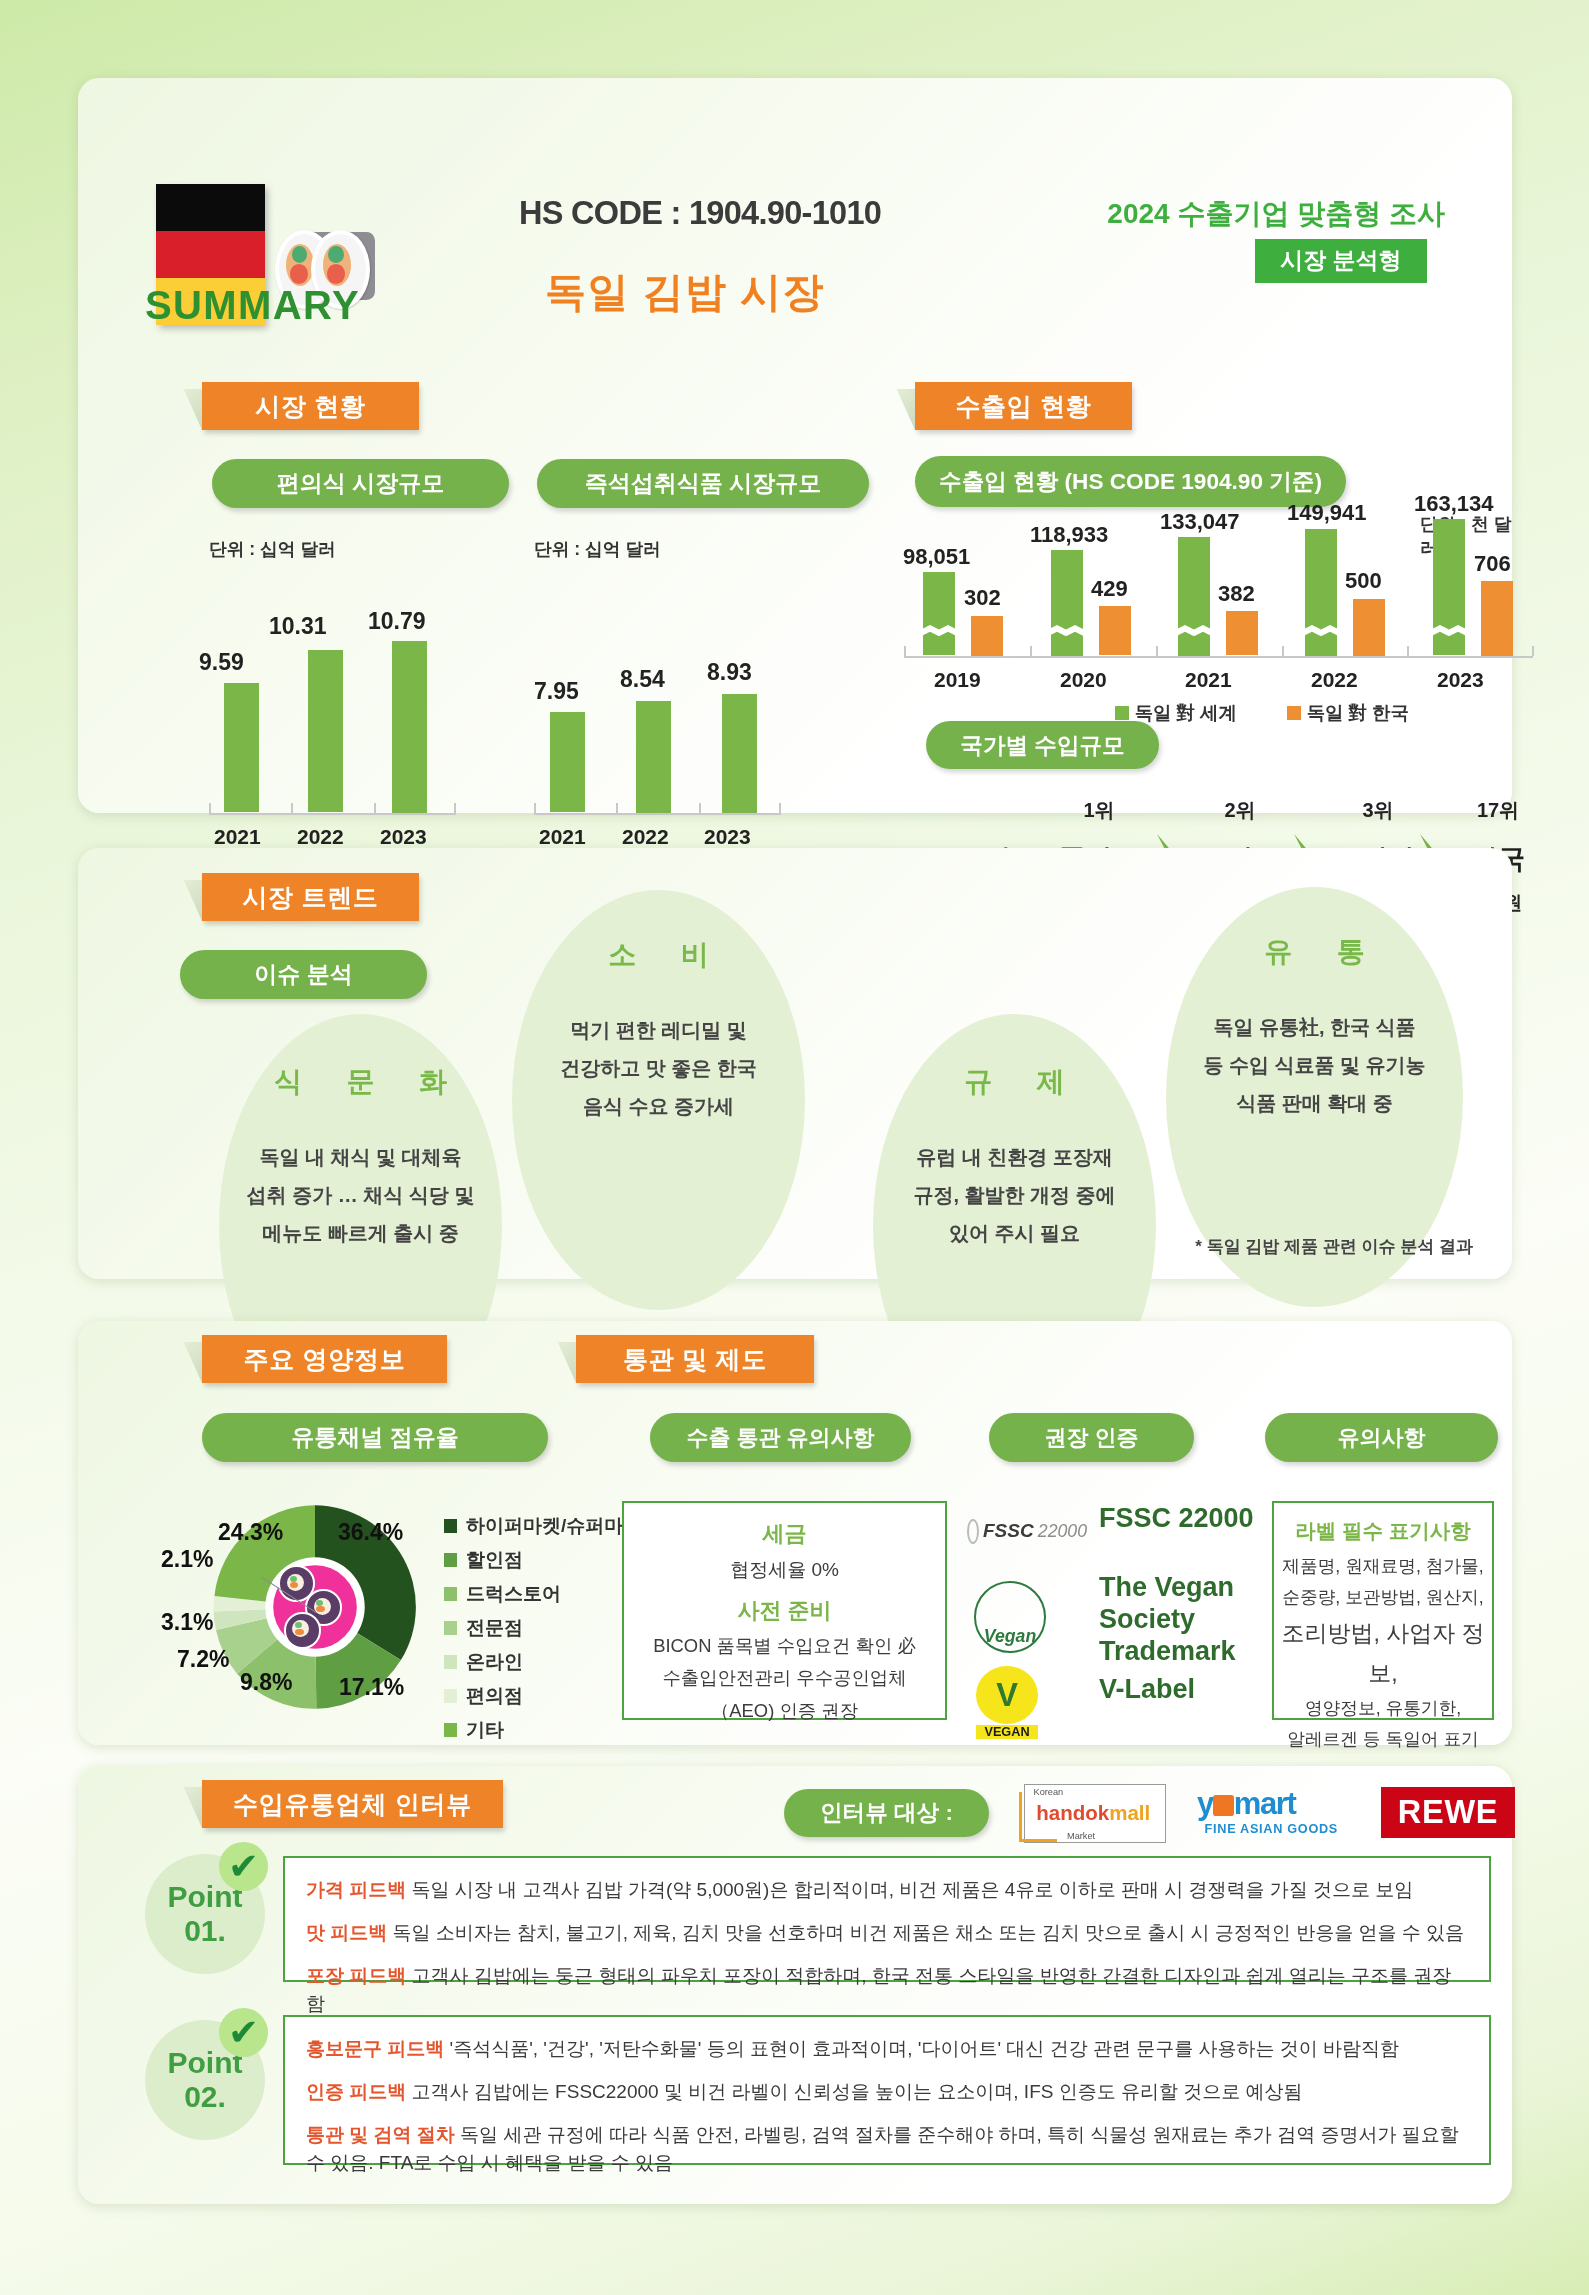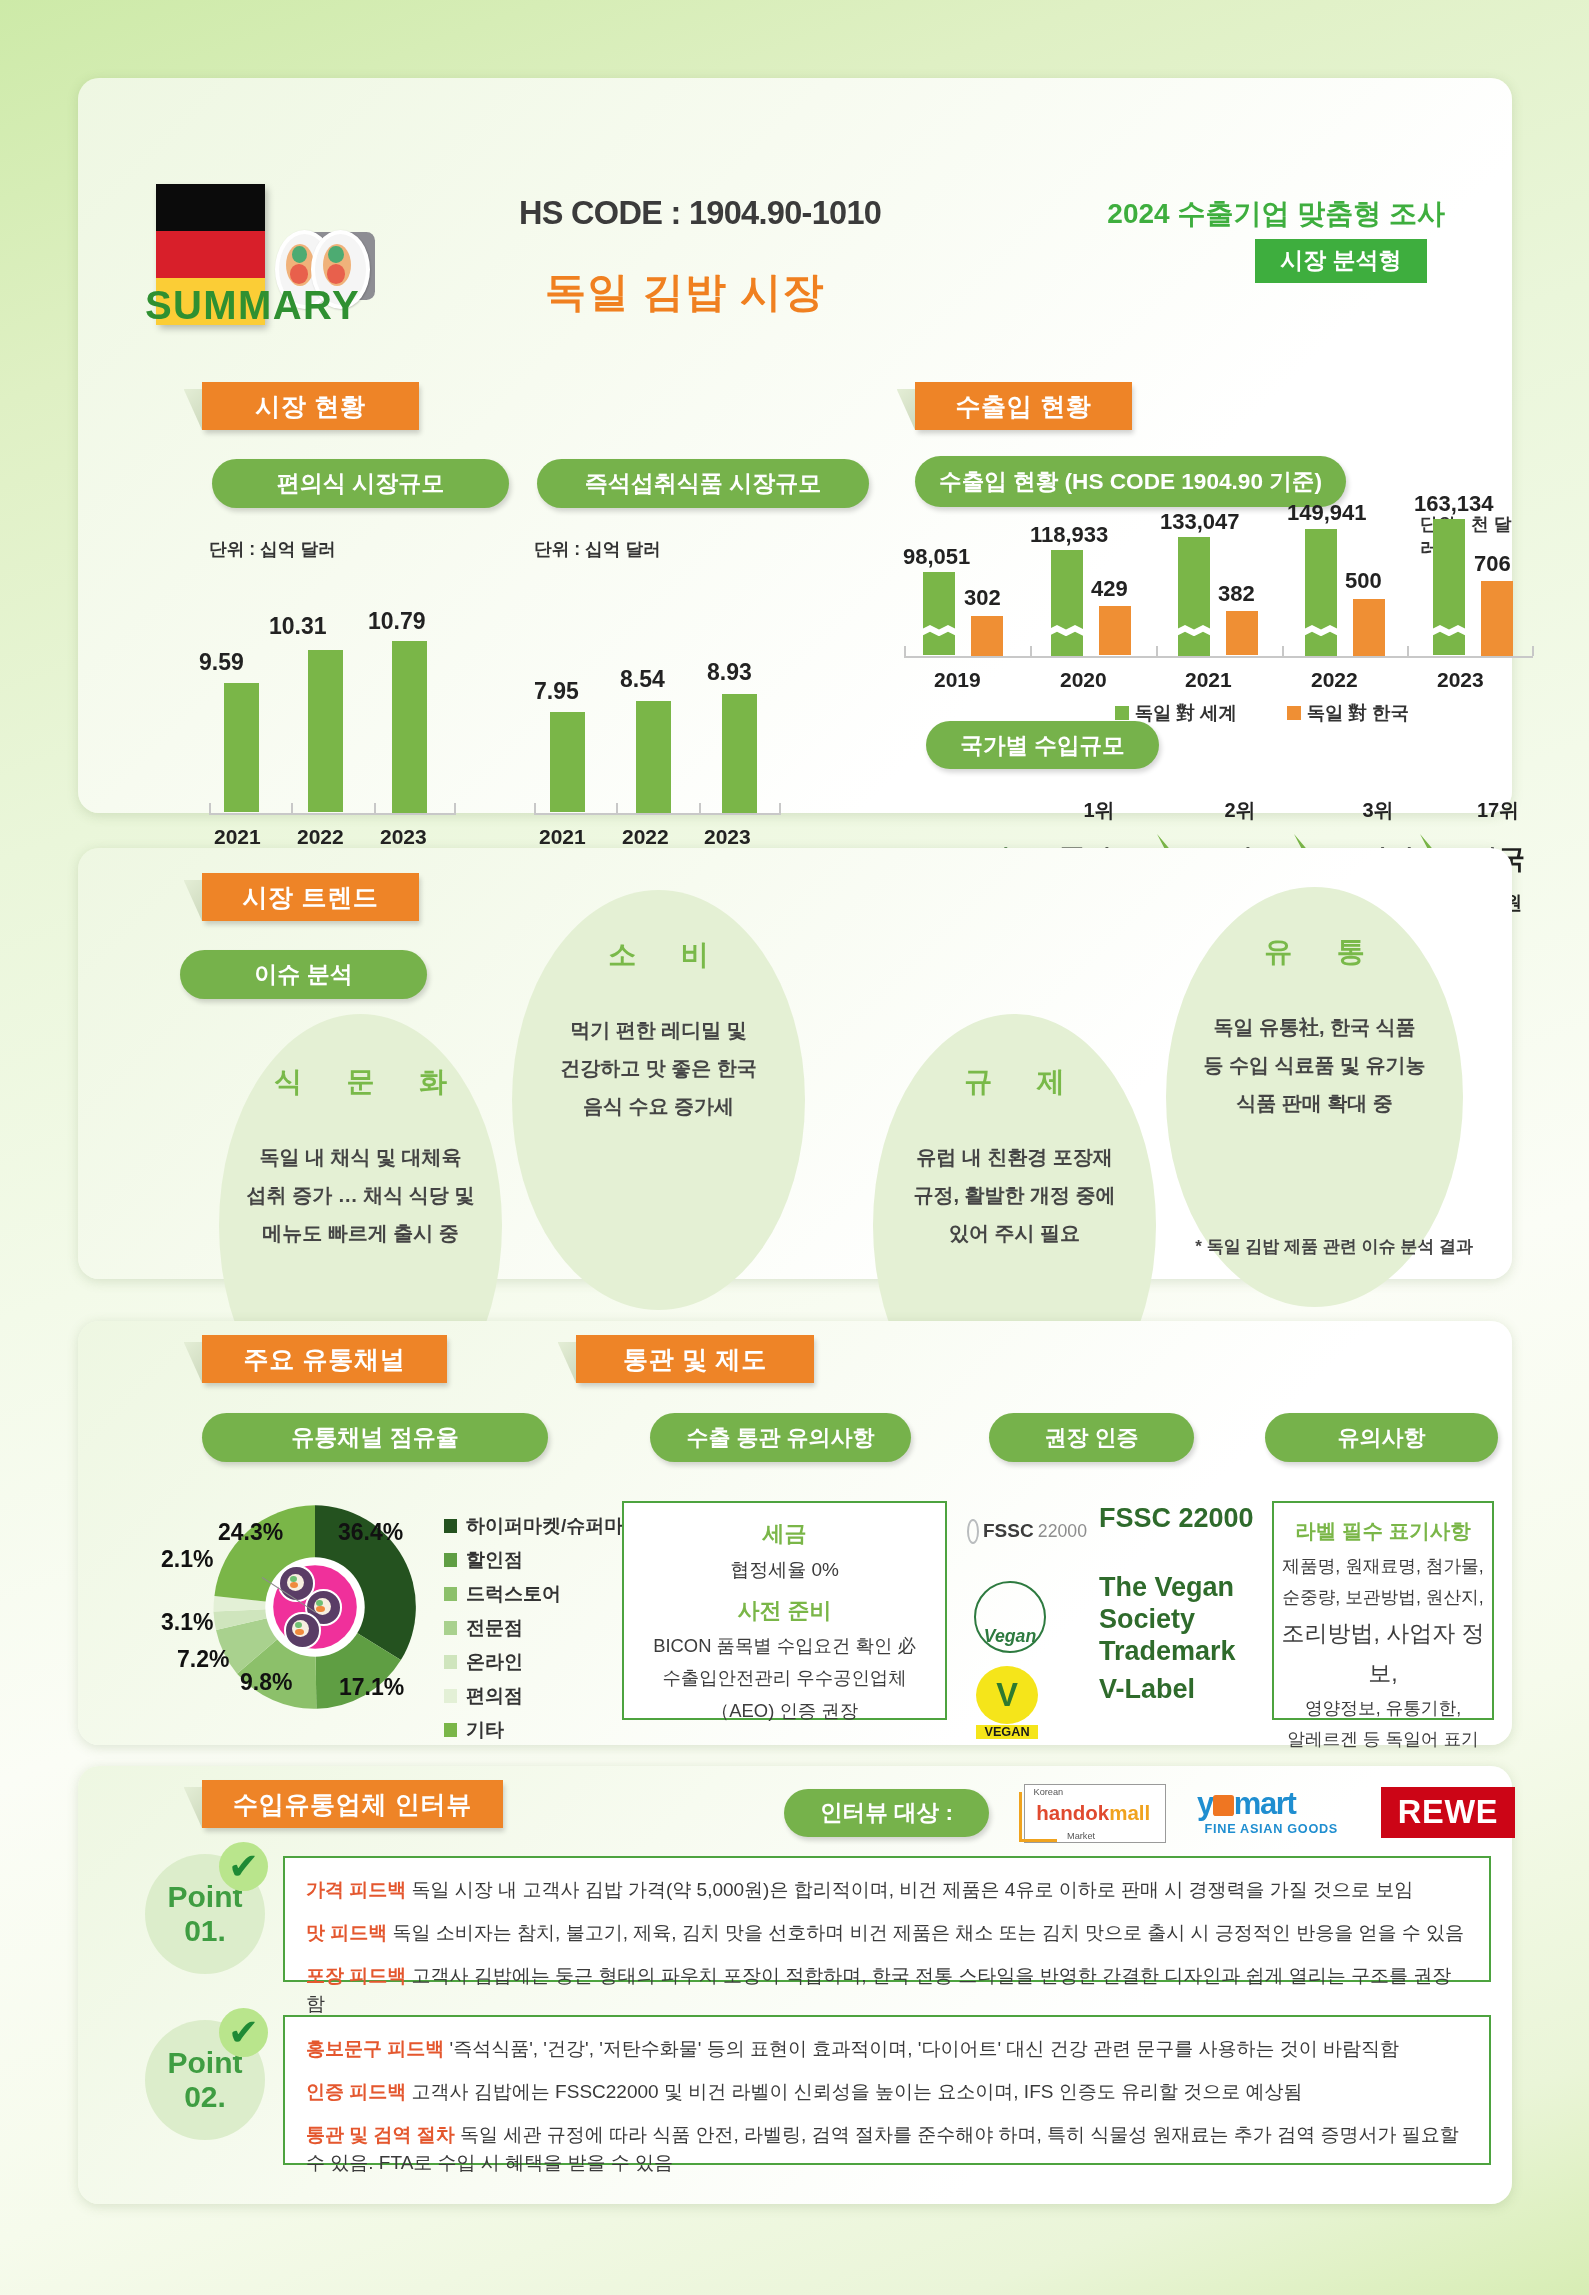--- a/index.html
+++ b/index.html
@@ -244,21 +244,21 @@
       <div>독일 유통社, 한국 식품</div>
       <div>등 수입 식료품 및 유기농</div>
       <div>식품  판매 확대 중</div>
     </div>
   </div>
 
   <div class="note" style="right:39px;top:387px;">* 독일 김밥 제품 관련 이슈 분석 결과</div>
 </div>
 
 <div class="card tint" style="left:78px;top:1321px;width:1434px;height:424px;">
-  <div class="ribbon" style="left:124px;top:14px;width:205px;">주요 유통채널</div>
+  <div class="ribbon" style="left:124px;top:14px;width:205px;">주요 영양정보</div>
   <div class="ribbon" style="left:498px;top:14px;width:198px;">통관 및 제도</div>
 
   <div class="pill" style="left:124px;top:92px;width:346px;height:49px;font-size:23px;">유통채널 점유율</div>
   <div class="pill" style="left:572px;top:92px;width:261px;height:49px;font-size:22px;">수출 통관 유의사항</div>
   <div class="pill" style="left:911px;top:92px;width:205px;height:49px;font-size:22px;">권장 인증</div>
   <div class="pill" style="left:1187px;top:92px;width:233px;height:49px;font-size:22px;">유의사항</div>
 
   <svg style="position:absolute;left:124px;top:173px;" width="226" height="226" viewBox="0 0 100 100">
 
     <path d="M50 50 L50 5 A45 45 0 0 1 88.0 73.5 Z" fill="#24521f"></path>
@@ -332,21 +332,21 @@
 
   <div class="gbox" style="left:544px;top:180px;width:325px;height:219px;padding:15.5px 8.5px;">
     <div class="gbox-title">세금</div>
     <div class="gbox-line" style="margin-top:4.2px;">협정세율 0%</div>
     <div class="gbox-title" style="margin-top:10px;">사전 준비</div>
     <div class="gbox-line" style="margin-top:4.2px;font-size:18.4px;">BICON 품목별 수입요건 확인 必</div>
     <div class="gbox-line" style="font-size:18.4px;">수출입안전관리 우수공인업체</div>
     <div class="gbox-line" style="font-size:18.4px;">（AEO) 인증 권장</div>
   </div>
 
-  <div style="position:absolute;left:889px;top:196px;width:120px;height:28px;display:flex;align-items:center;">
+  <div style="position:absolute;left:889px;top:196px;width:120px;height:28px;display:flex;align-items:center;font-style:italic;">
     <span style="display:inline-block;width:21px;height:21px;border-radius:50%;border:2.8px solid #b9bcbe;margin-right:4.2px;"></span>
     <span style="font-size:19px;font-weight:bold;color:#3c3c3c;">FSSC</span>
     <span style="font-size:17.7px;color:#8d8d8d;margin-left:4.2px;">22000</span>
   </div>
   <div style="position:absolute;left:1021px;top:182px;width:155px;font-size:27px;font-weight:bold;color:#2f6b2c;line-height:1.18;">FSSC 22000</div>
 
   <div style="position:absolute;left:896px;top:260px;width:68px;height:68px;border-radius:50%;border:2.1px solid #2d7a3f;display:flex;align-items:flex-end;justify-content:center;">
     <span style="font-size:17.7px;font-weight:bold;color:#2d7a3f;font-style:italic;padding-bottom:4.2px;">Vegan</span>
   </div>
   <div style="position:absolute;left:1021px;top:251px;width:162px;font-size:27px;font-weight:bold;color:#2f6b2c;line-height:1.18;">The Vegan Society Trademark</div>

